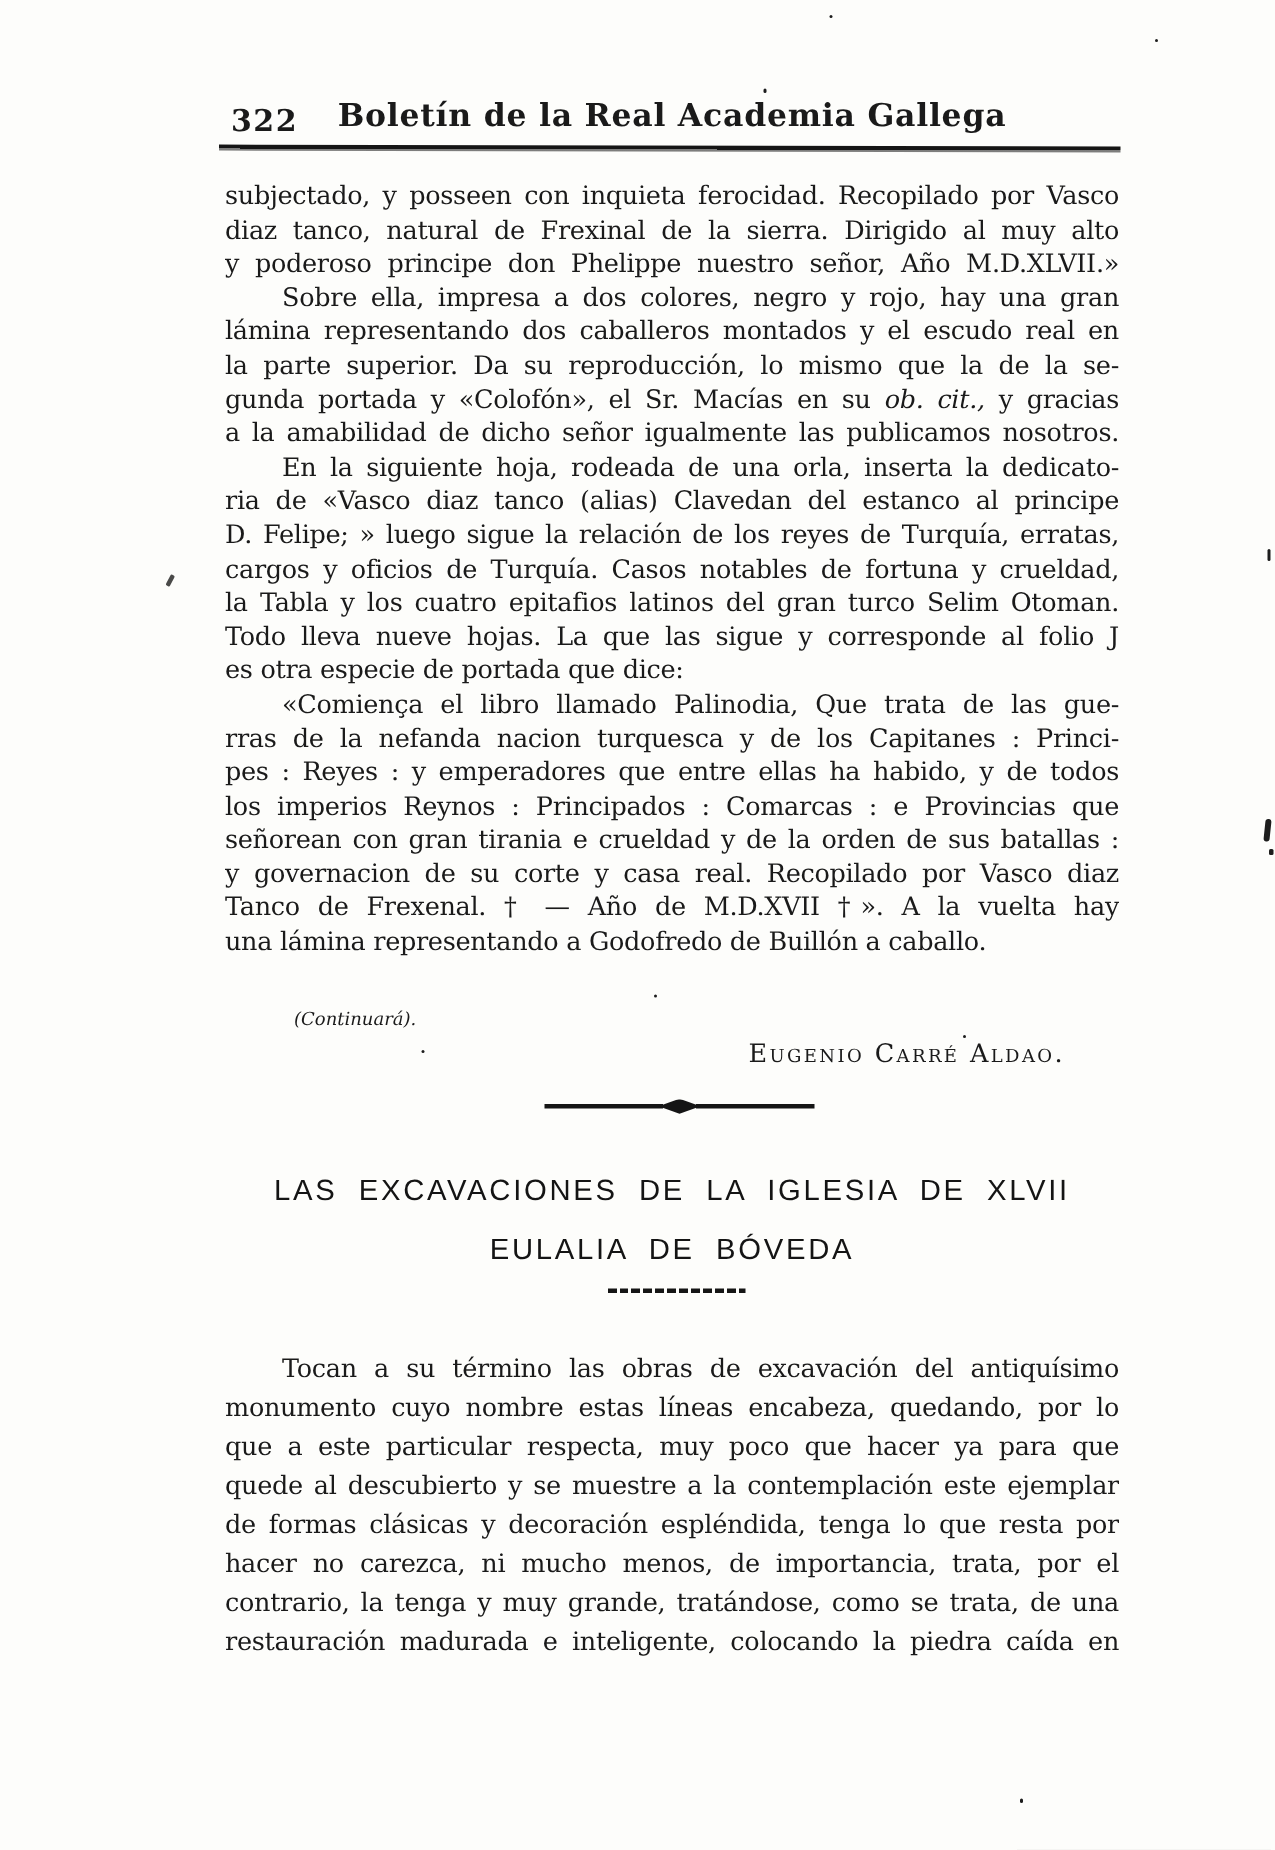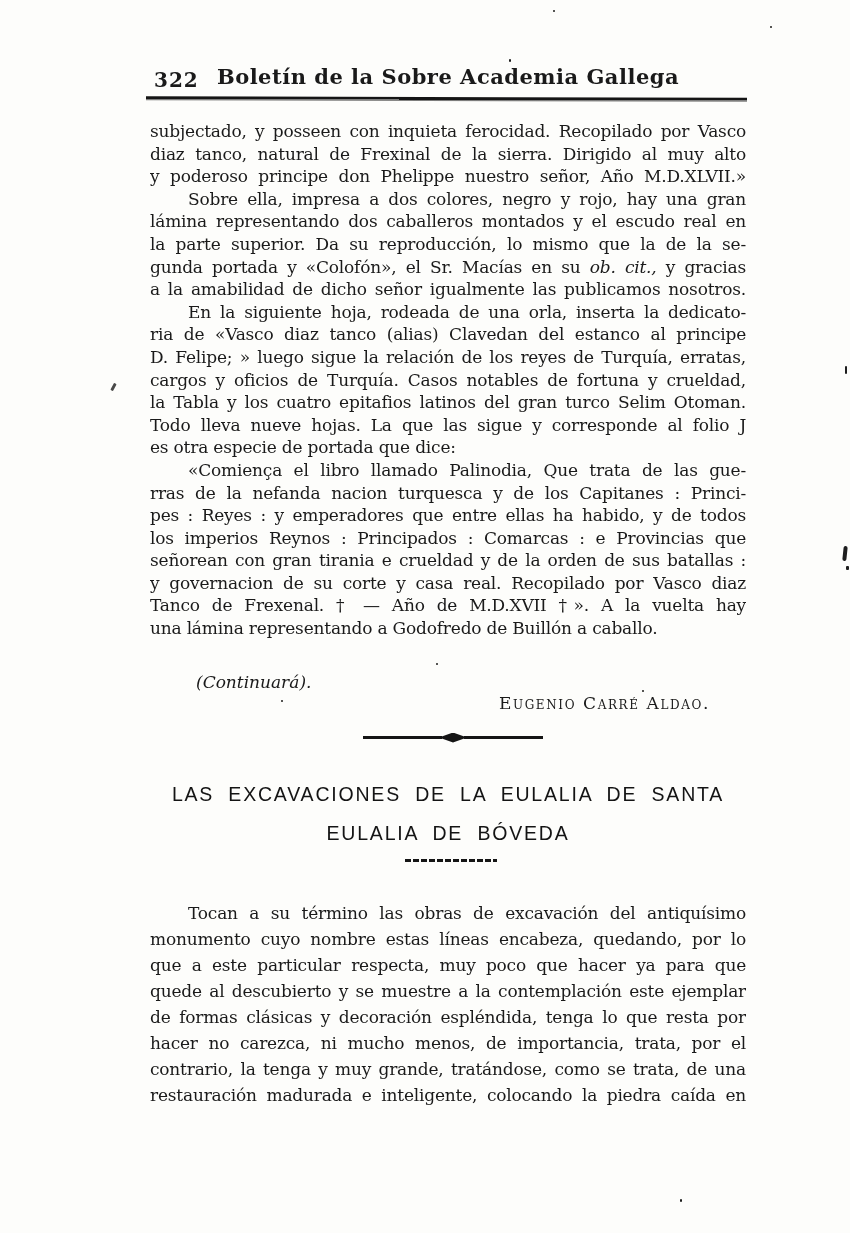--- a/index.html
+++ b/index.html
@@ -30,21 +30,21 @@
     text-align:justify;text-align-last:justify;
     white-space:nowrap;overflow:hidden;
   }
   .block1 .line{height:22.6px;line-height:22.6px;}
   .block2 .line{height:26px;line-height:26px;}
   .line.indent{text-indent:38px;}
   .line.short{text-align:left;text-align-last:left;}
   
   .signature{position:absolute;top:649px;left:150px;width:560px;text-align:right;
              font-variant:small-caps;font-size:17px;letter-spacing:1.6px;margin-top:44px;}
-  .continuara{position:absolute;top:672px;left:196px;font-style:italic;font-size:17px;}
+  .continuara{position:absolute;top:672px;left:196px;font-style:italic;font-size:12px;}
   
   .divider{position:absolute;top:731px;left:363px;width:180px;height:13px;
            display:flex;align-items:center;}
   .div-line{flex:1;height:2.5px;background:#151515;}
   .div-diamond{width:28px;height:10px;background:#151515;margin:0 -3px;
                clip-path:polygon(0 50%,50% 0,100% 50%,50% 100%);}
   
   .title{position:absolute;top:775px;left:150px;width:596px;margin:0;
          text-align:center;font-family:"Liberation Sans","DejaVu Sans",sans-serif;
          font-weight:400;font-size:19.5px;letter-spacing:1.8px;word-spacing:7px;color:#141414;}
@@ -65,21 +65,21 @@
   .s10{left:642px;top:690px;width:2px;height:2px;}
   .s11{left:281px;top:700px;width:2px;height:2px;}
 </style>
 </head>
 <body>
 
 <div class="page" style="--paper: #fdfdfb; --ink: #1a1a1a;">
 
   <div class="hdr">
     <span class="pagenum">322</span>
-    <span class="journal">Boletín de la Sobre Academia Gallega</span>
+    <span class="journal">Boletín de la Real Academia Gallega</span>
   </div>
   <div class="hdr-rule"></div>
 
   <div class="block block1" id="block1">
       <div class="line">subjectado, y posseen con inquieta ferocidad. Recopilado por Vasco</div>
       <div class="line">diaz tanco, natural de Frexinal de la sierra. Dirigido al muy alto</div>
       <div class="line">y poderoso principe don Phelippe nuestro señor, Año M.D.XLVII.»</div>
       <div class="line indent">Sobre ella, impresa a dos colores, negro y rojo, hay una gran</div>
       <div class="line">lámina representando dos caballeros montados y el escudo real en</div>
       <div class="line">la parte superior. Da su reproducción, lo mismo que la de la se-</div>
@@ -105,21 +105,21 @@
   <div class="signature">Eugenio Carré Aldao.</div>
   <div class="continuara">(Continuará).</div>
 
   <div class="divider">
     <span class="div-line"></span>
     <span class="div-diamond"></span>
     <span class="div-line"></span>
   </div>
 
   <h1 class="title">
-    <span class="title-line">LAS EXCAVACIONES DE LA EULALIA DE SANTA</span>
+    <span class="title-line">LAS EXCAVACIONES DE LA IGLESIA DE XLVII</span>
     <span class="title-line">EULALIA DE BÓVEDA</span>
   </h1>
   <div class="title-rule"></div>
 
   <div class="block block2" id="block2">
       <div class="line indent">Tocan a su término las obras de excavación del antiquísimo</div>
       <div class="line">monumento cuyo nombre estas líneas encabeza, quedando, por lo</div>
       <div class="line">que a este particular respecta, muy poco que hacer ya para que</div>
       <div class="line">quede al descubierto y se muestre a la contemplación este ejemplar</div>
       <div class="line">de formas clásicas y decoración espléndida, tenga lo que resta por</div>

